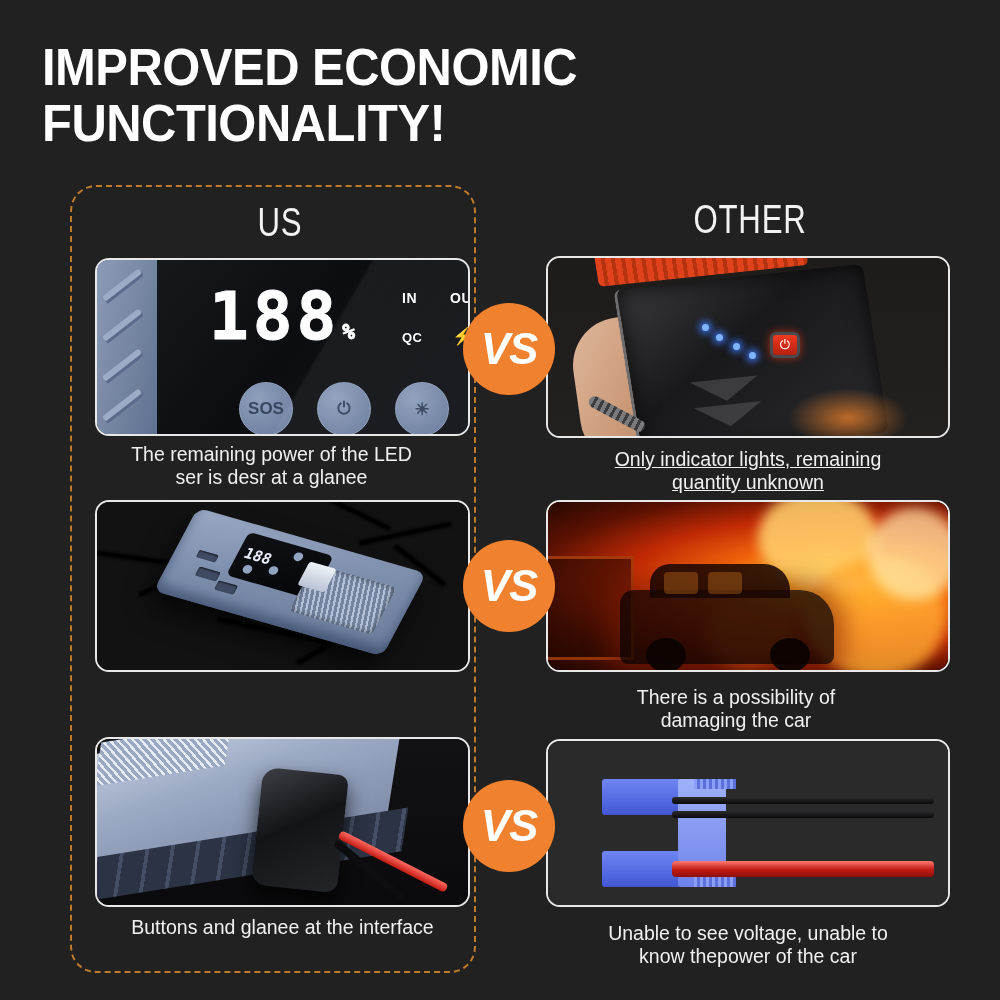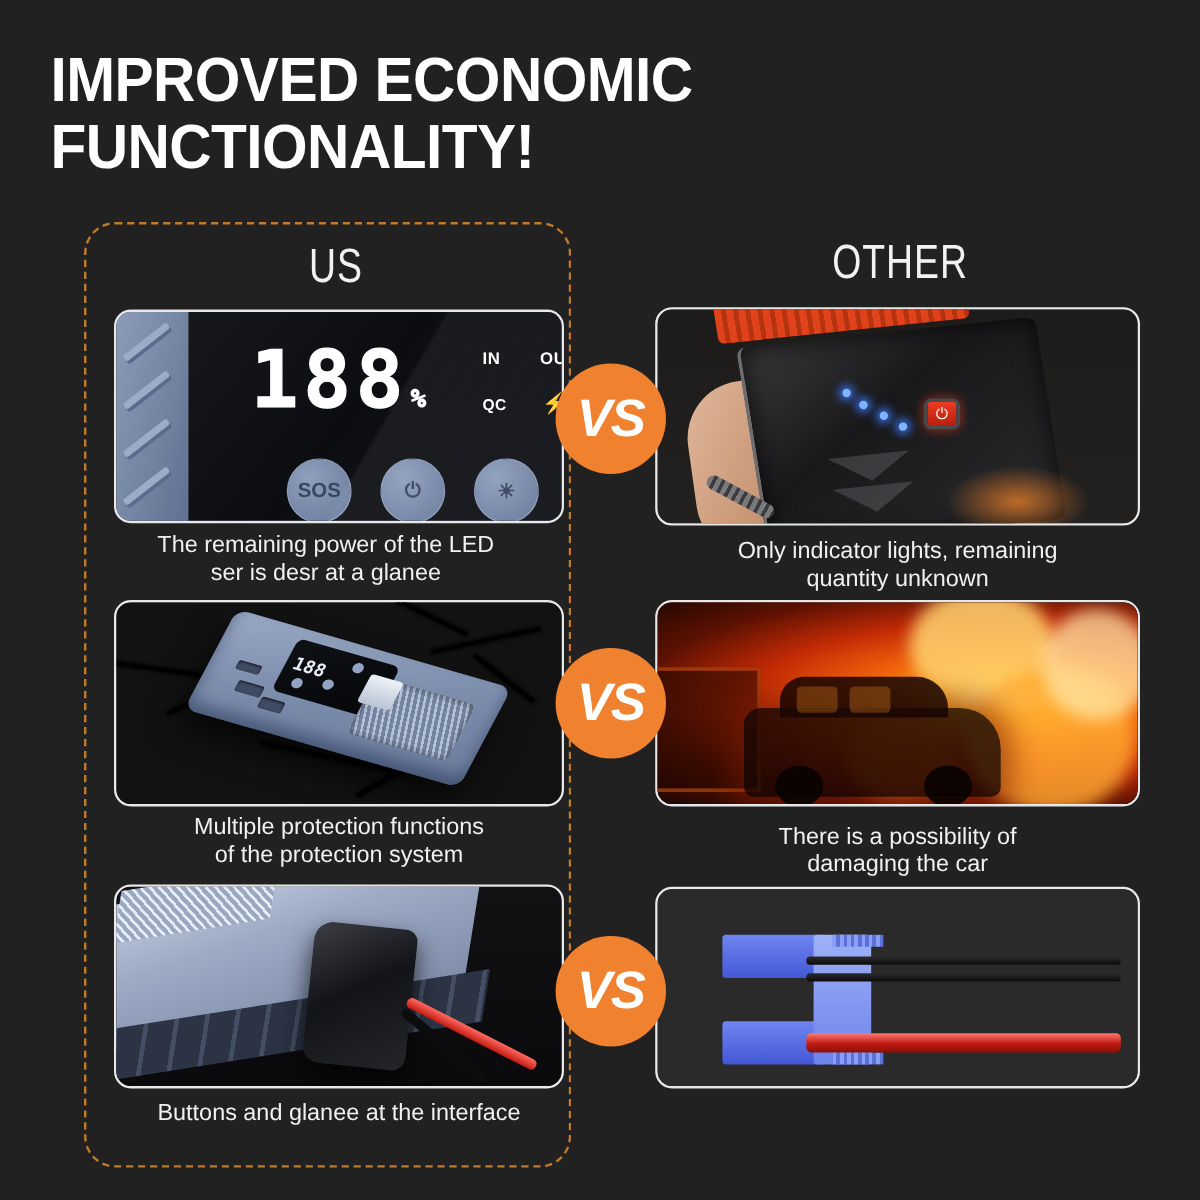--- a/index.html
+++ b/index.html
@@ -52,22 +52,22 @@
   .us2 { left:95px;  top:500px; width:375px; height:172px; }
   .us3 { left:95px;  top:737px; width:375px; height:170px; }
   
   .ot1 { left:546px; top:256px; width:404px; height:182px; }
   .ot2 { left:546px; top:500px; width:404px; height:172px; }
   .ot3 { left:546px; top:739px; width:404px; height:168px; }
 
   .cap-us1 { left:84px;  top:443px; width:375px; }
   .cap-us2 { left:95px;  top:678px; width:375px; }
   .cap-us3 { left:85px;  top:916px; width:395px; }
-  .cap-ot1 { left:546px; top:448px; width:404px; }
-  .cap-ot2 { left:546px; top:686px; width:404px; }
+  .cap-ot1 { left:546px; top:448px; width:404px;text-decoration:underline; }
+  .cap-ot2 { left:534px; top:686px; width:404px; }
   .cap-ot3 { left:546px; top:922px; width:404px; }
 
   
   .vs {
     position:absolute; width:92px; height:92px; border-radius:50%;
     background:#f0812f; color:#ffffff; font-size:44px; font-weight:bold;
     font-style:italic; display:flex; align-items:center; justify-content:center;
     letter-spacing:-1px; z-index:30;
   }
   .vs1 { left:463px; top:303px; }
@@ -360,22 +360,20 @@
           <div class="dev2-dot" style="left:12px; top:32px;"></div>
         </div>
         <div class="dev2-grille"></div>
         <div class="dev2-port" style="left:22px; top:40px; width:20px; height:8px;"></div>
         <div class="dev2-port" style="left:30px; top:56px; width:22px; height:10px;"></div>
         <div class="dev2-port" style="left:54px; top:64px; width:20px; height:10px;"></div>
       </div>
       <div class="dev2-plug"></div>
     </div>
   </div>
-  <div class="caption cap-us2">Multiple protection functions
-of the protection system</div>
 
   <div class="photo ot2">
     <div class="fire-bg">
       <div class="flame-blob" style="left:210px; top:-12px; width:120px; height:96px; background:rgba(255,210,110,.85);"></div>
       <div class="flame-blob" style="left:258px; top:56px;  width:140px; height:120px; background:rgba(255,170,50,.8);"></div>
       <div class="flame-blob" style="left:320px; top:6px;   width:92px;  height:92px;  background:rgba(255,235,175,.7);"></div>
       <div class="flame-blob" style="left:158px; top:96px;  width:88px;  height:70px;  background:rgba(246,120,20,.55);"></div>
       <div class="truck-sil"></div>
       <div class="car-sil">
         <div class="car-roof"></div>
@@ -410,16 +408,18 @@
         <div class="ec5-prong p-bot"></div>
       </div>
       <div class="ec5-body" style="left:130px; top:38px;"></div>
       <div class="ec5-ridge" style="left:146px; top:38px;"></div>
       <div class="ec5-ridge" style="left:146px; top:136px;"></div>
       <div class="w-black" style="top:56px;"></div>
       <div class="w-black" style="top:70px;"></div>
       <div class="w-red"></div>
     </div>
   </div>
+  <div class="caption cap-ot3">Unable to see voltage, unable to
+know thepower of the car</div>
 
   <div class="vs vs3">VS</div>
 
 </div>
 
 </body></html>

